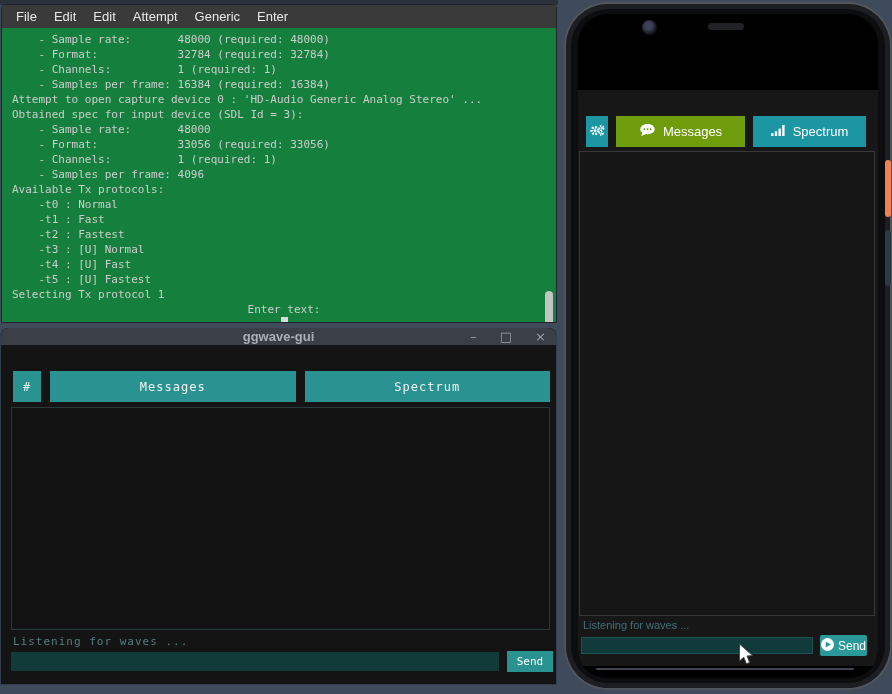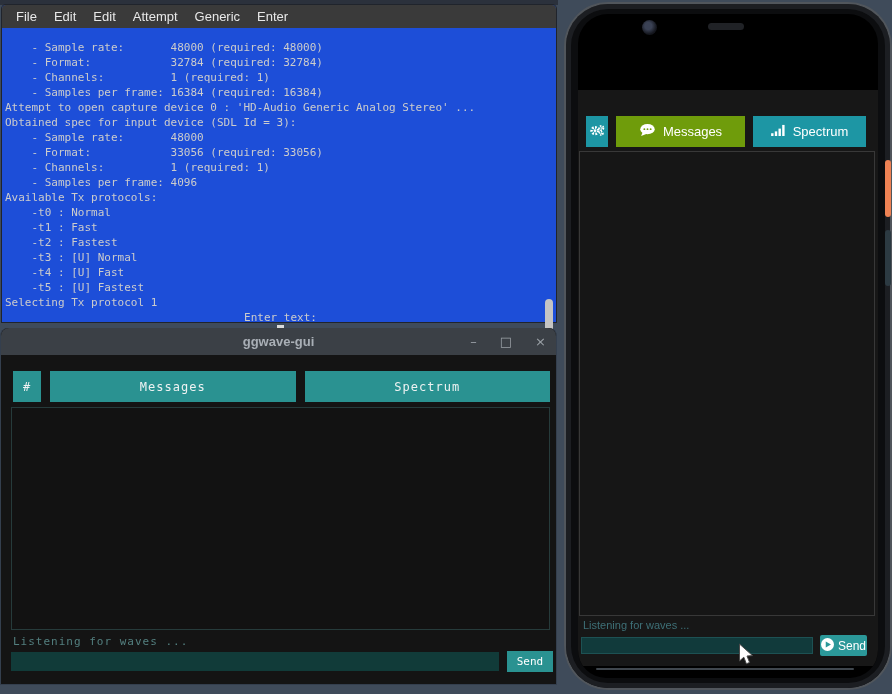--- a/index.html
+++ b/index.html
@@ -5,37 +5,37 @@
   * { margin:0; padding:0; box-sizing:border-box; }
   body { background:#222; }
   .stage {
     position:relative; width:892px; height:694px; overflow:hidden;
     background:#3f4b5a; font-family:"DejaVu Sans Mono", monospace;
   }
   .top-strip { position:absolute; left:0; top:0; width:558px; height:5px; background:#2b313c; }
 
   
   .terminal { position:absolute; left:2px; top:5px; width:554px; height:317px;
-    background:#1d4ed8; border-radius:4px 4px 0 0; box-shadow:0 0 0 1px #20242c; }
+    background:#15803d; border-radius:4px 4px 0 0; box-shadow:0 0 0 1px #20242c; }
   .terminal-menubar { height:23px; background:#3a3a3a; border-radius:4px 4px 0 0;
     display:flex; align-items:center; padding-left:14px; gap:17px;
     font:13px "Liberation Sans", sans-serif; color:#e8e8e8; }
   .menu-item { cursor:default; }
-  .terminal-body { position:relative; height:294px; padding:4px 0 0 3px;
-    font:11px/15px "DejaVu Sans Mono", monospace; color:#cccccc; overflow:hidden;margin-top:8px; }
+  .terminal-body { position:relative; height:294px; padding:4px 0 0 10px;
+    font:11px/15px "DejaVu Sans Mono", monospace; color:#cccccc; overflow:hidden; }
   .terminal-body pre { font:inherit; color:inherit; white-space:pre; }
   .prompt-line { display:flex; align-items:center;flex-direction:column; }
   .block-cursor { display:inline-block; width:7px; height:13px; background:#dadada; }
   .terminal-scrollbar { position:absolute; right:3px; top:263px; width:8px; height:42px;
     background:#c4c4c4; border-radius:4px; }
 
   
   .gg-window { position:absolute; left:0; top:328px; width:557px; height:357px;
     background:#141414; border:1px solid #343f4e; border-top:none; border-radius:8px 8px 0 0; }
-  .gg-titlebar { position:relative; height:27px; background:#3b4046; border-radius:8px 8px 0 0;
+  .gg-titlebar { position:relative; height:17px; background:#3b4046; border-radius:8px 8px 0 0;
     display:flex; align-items:center; justify-content:center;
     font:bold 13px "Liberation Sans", sans-serif; color:#a9afb6; }
   .gg-controls { position:absolute; right:10px; top:0; height:100%;
     display:flex; align-items:center; gap:23px; color:#9aa0a6;
     font:13px "DejaVu Sans", sans-serif; }
   .gg-controls span { cursor:default; }
   .gg-toolbar { position:absolute; left:12px; top:43px; width:537px; height:31px;
     display:flex; gap:9px; }
   .gg-btn { background:#2a9291; color:#eef2f2; display:flex; align-items:center;
     justify-content:center; font:12px "DejaVu Sans Mono", monospace; letter-spacing:1px; }

